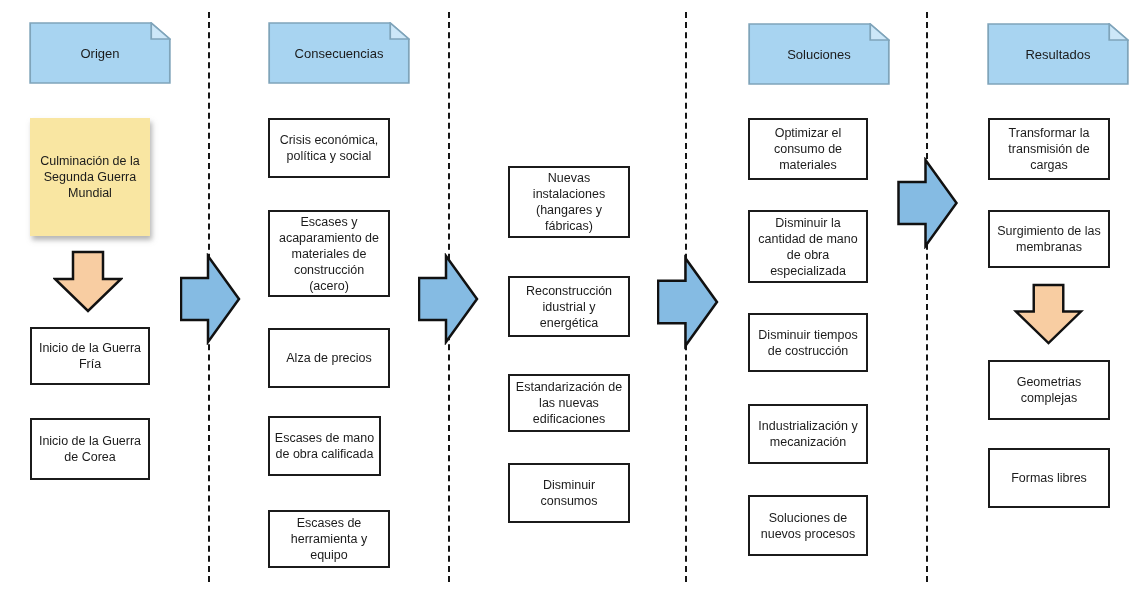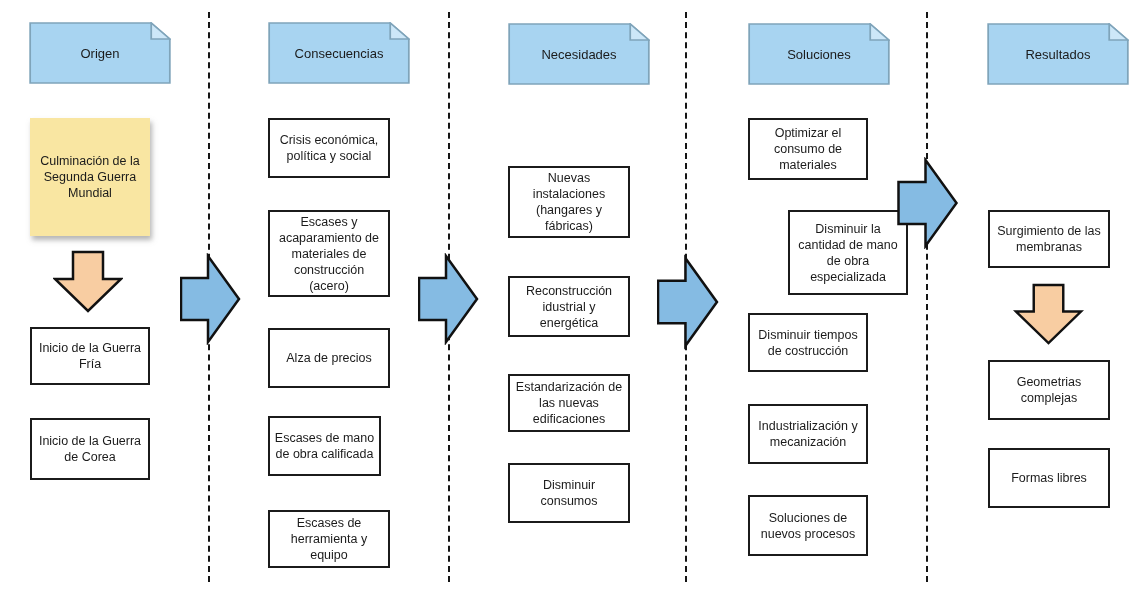--- a/index.html
+++ b/index.html
@@ -50,27 +50,20 @@
     </svg>
     <span class="note-label">Origen</span>
   </div>
   <div class="note" style="left:268px;top:22px">
     <svg viewBox="0 0 122 62" preserveAspectRatio="none">
       <polygon class="note-body" points="1,1 105,1 121,17 121,61 1,61"></polygon>
       <polygon class="note-fold" points="105,1 105,17 121,17"></polygon>
     </svg>
     <span class="note-label">Consecuencias</span>
   </div>
-  <div class="note" style="left:508px;top:23px">
-    <svg viewBox="0 0 122 62" preserveAspectRatio="none">
-      <polygon class="note-body" points="1,1 105,1 121,17 121,61 1,61"></polygon>
-      <polygon class="note-fold" points="105,1 105,17 121,17"></polygon>
-    </svg>
-    <span class="note-label">Necesidades</span>
-  </div>
   <div class="note" style="left:748px;top:23px">
     <svg viewBox="0 0 122 62" preserveAspectRatio="none">
       <polygon class="note-body" points="1,1 105,1 121,17 121,61 1,61"></polygon>
       <polygon class="note-fold" points="105,1 105,17 121,17"></polygon>
     </svg>
     <span class="note-label">Soluciones</span>
   </div>
   <div class="note" style="left:987px;top:23px">
     <svg viewBox="0 0 122 62" preserveAspectRatio="none">
       <polygon class="note-body" points="1,1 105,1 121,17 121,61 1,61"></polygon>
@@ -111,31 +104,32 @@
   <div class="box" style="left:508px;top:374px;width:122px;height:58px">Estandarización de las nuevas edificaciones</div>
   <div class="box" style="left:508px;top:463px;width:122px;height:60px">Disminuir consumos</div>
 
   <div class="arrow" style="left:657px;top:254px;width:63px;height:96px">
     <svg viewBox="0 0 62 92">
         <polygon class="arrow-shape arrow-blue-fill" points="1,25 28,25 28,3 59,46 28,89 28,67 1,67"></polygon>
       </svg>
   </div>
 
   <div class="box" style="left:748px;top:118px;width:120px;height:62px">Optimizar el consumo de materiales</div>
-  <div class="box" style="left:788px;top:210px;width:120px;height:85px">Disminuir la cantidad de mano de obra especializada</div>
+  <div class="box" style="left:748px;top:210px;width:120px;height:73px">Disminuir la cantidad de mano de obra especializada</div>
   <div class="box" style="left:748px;top:313px;width:120px;height:59px">Disminuir tiempos de costrucción</div>
   <div class="box" style="left:748px;top:404px;width:120px;height:60px">Industrialización y mecanización</div>
   <div class="box" style="left:748px;top:495px;width:120px;height:61px">Soluciones de nuevos procesos</div>
 
   <div class="arrow" style="left:897px;top:157px;width:63px;height:92px">
     <svg viewBox="0 0 62 92">
         <polygon class="arrow-shape arrow-blue-fill" points="1,25 28,25 28,3 59,46 28,89 28,67 1,67"></polygon>
       </svg>
   </div>
 
+  <div class="box" style="left:988px;top:118px;width:122px;height:62px">Transformar la transmisión de cargas</div>
   <div class="box" style="left:988px;top:210px;width:122px;height:58px">Surgimiento de las membranas</div>
   <div class="arrow" style="left:1010px;top:283px;width:77px;height:62px">
     <svg viewBox="0 0 70 63">
         <polygon class="arrow-shape arrow-orange-fill" points="20,2 50,2 50,29 68,29 35,61 2,29 20,29"></polygon>
       </svg>
   </div>
   <div class="box" style="left:988px;top:360px;width:122px;height:60px">Geometrias complejas</div>
   <div class="box" style="left:988px;top:448px;width:122px;height:60px">Formas libres</div>
 
 </div>

